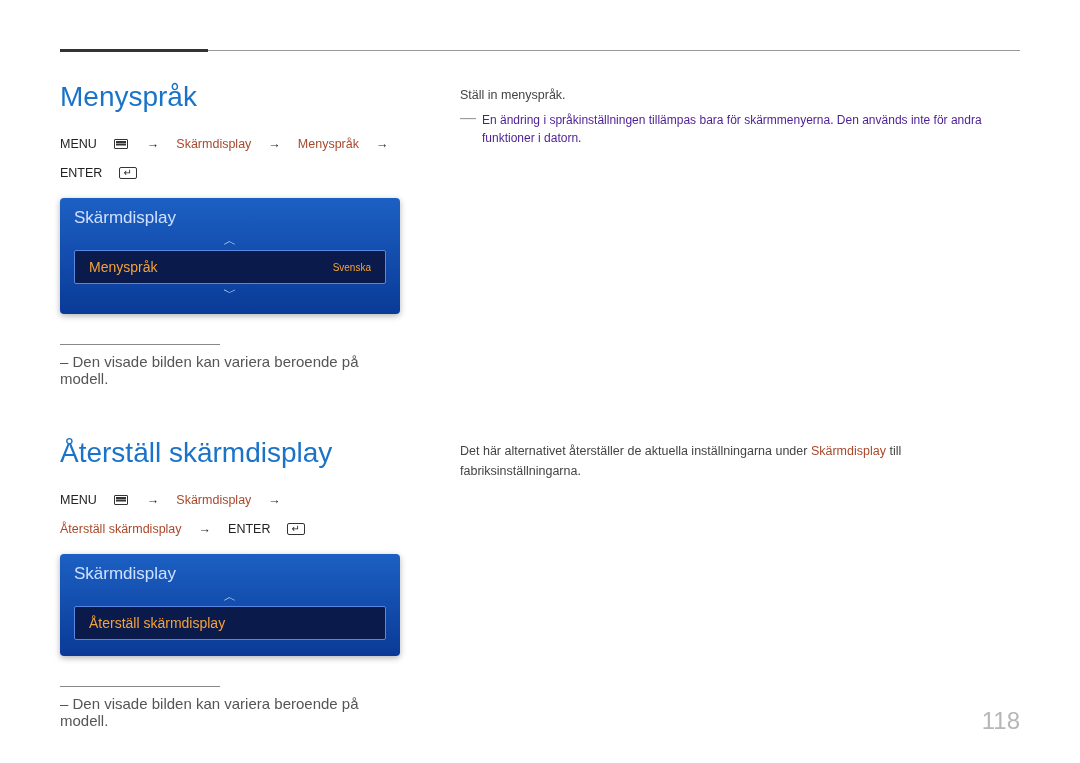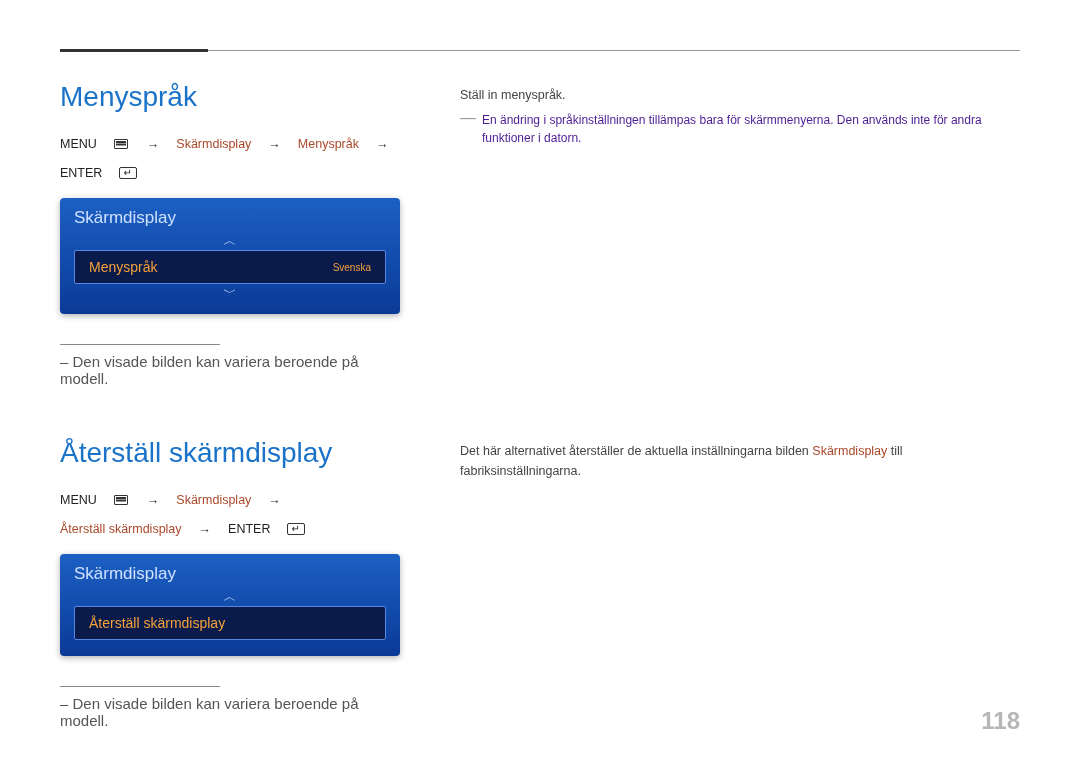--- a/index.html
+++ b/index.html
@@ -159,21 +159,21 @@
     color: #4c1d95;
     line-height: 1.5;
   }
   .desc-hl { color: #a9482a; }
   .page-number {
     position: absolute;
     bottom: 28px;
     right: 60px;
     font-size: 24px;
     color: #b6b6b6;
-    font-weight: 700;
+    font-weight: 400;
   }
 </style>
 </head>
 <body>
 
 <div class="page">
   <div class="header-line">
     <div class="header-accent"></div>
   </div>
 
@@ -239,19 +239,19 @@
           <span class="label">Återställ skärmdisplay</span>
         </div>
       </div>
 
       <hr class="footnote-rule">
       <div class="footnote">– Den visade bilden kan variera beroende på modell.</div>
     </div>
 
     <div class="right-col">
       <div>
-        <span>Det här alternativet återställer de aktuella inställningarna bilden </span><span class="desc-hl">Skärmdisplay</span><span> till fabriksinställningarna.</span>
+        <span>Det här alternativet återställer de aktuella inställningarna under </span><span class="desc-hl">Skärmdisplay</span><span> till fabriksinställningarna.</span>
       </div>
     </div>
   </div>
 
   <div class="page-number">118</div>
 </div>
 
 </body></html>

